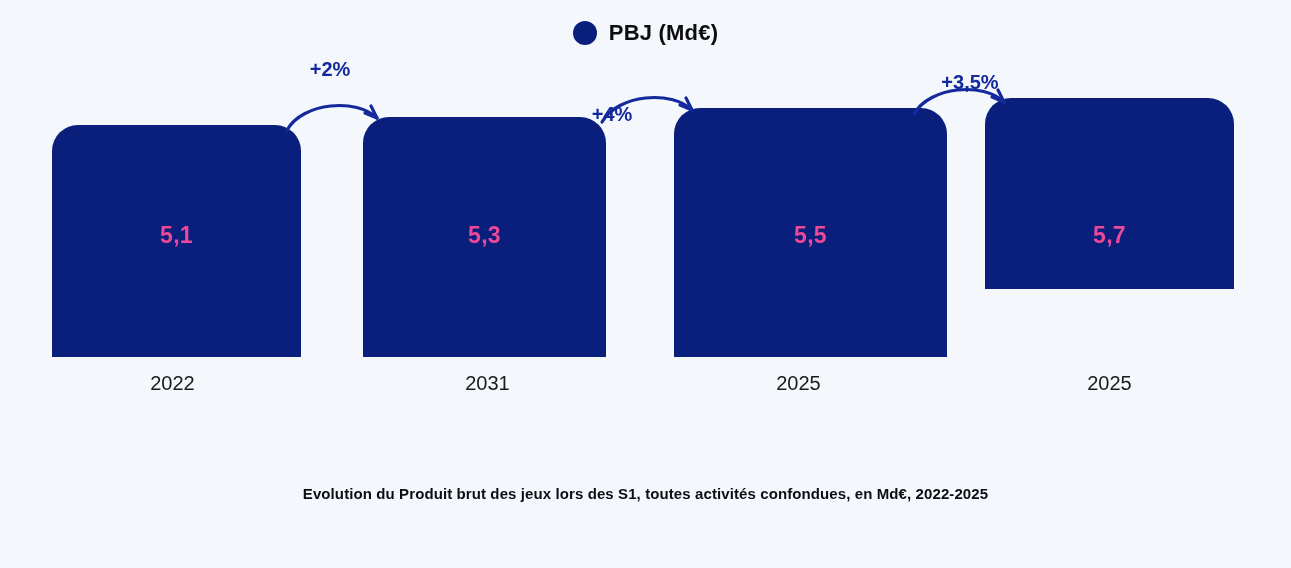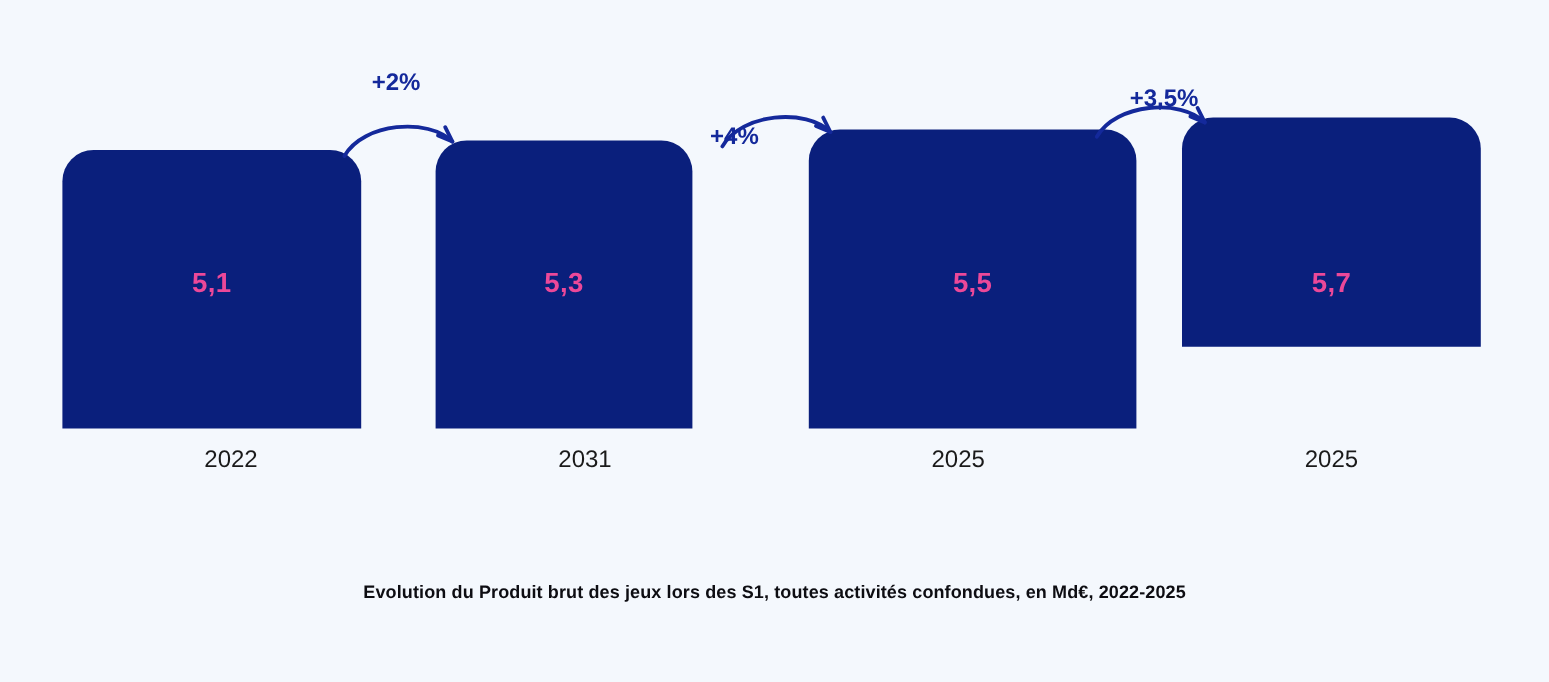--- a/index.html
+++ b/index.html
@@ -105,29 +105,33 @@
     line-height: 1.55;
     color: #0d0d12;
     letter-spacing: 0.1px;
   }
 </style>
 </head>
 <body>
 
 <div id="root">
 
+  <div class="legend">
+    <span class="legend-dot"></span>
+    <span class="legend-label">PBJ (Md€)</span>
+  </div>
 
   <div class="plot">
 
     <div class="bar" style="left:52px; top:125px; width:249px; height:232px;">
       <span class="bar-value" style="top:97px;">5,1</span>
     </div>
-    <div class="year-label" style="left:68px; top:372px; width:249px;text-align:center;">2022</div>
+    <div class="year-label" style="left:48px; top:372px; width:249px;text-align:center;">2022</div>
 
-    <div class="bar" style="left:363px; top:117px; width:214px; height:240px;">
+    <div class="bar" style="left:363px; top:117px; width:243px; height:240px;">
       <span class="bar-value" style="top:105px;">5,3</span>
     </div>
     <div class="year-label" style="left:363px; top:372px; width:249px;">2031</div>
 
     <div class="bar" style="left:674px; top:108px; width:249px; height:249px;padding-left:24px;">
       <span class="bar-value" style="top:114px;">5,5</span>
     </div>
     <div class="year-label" style="left:674px; top:372px; width:249px;">2025</div>
 
     <div class="bar" style="left:985px; top:98px; width:249px; height:191px;">

